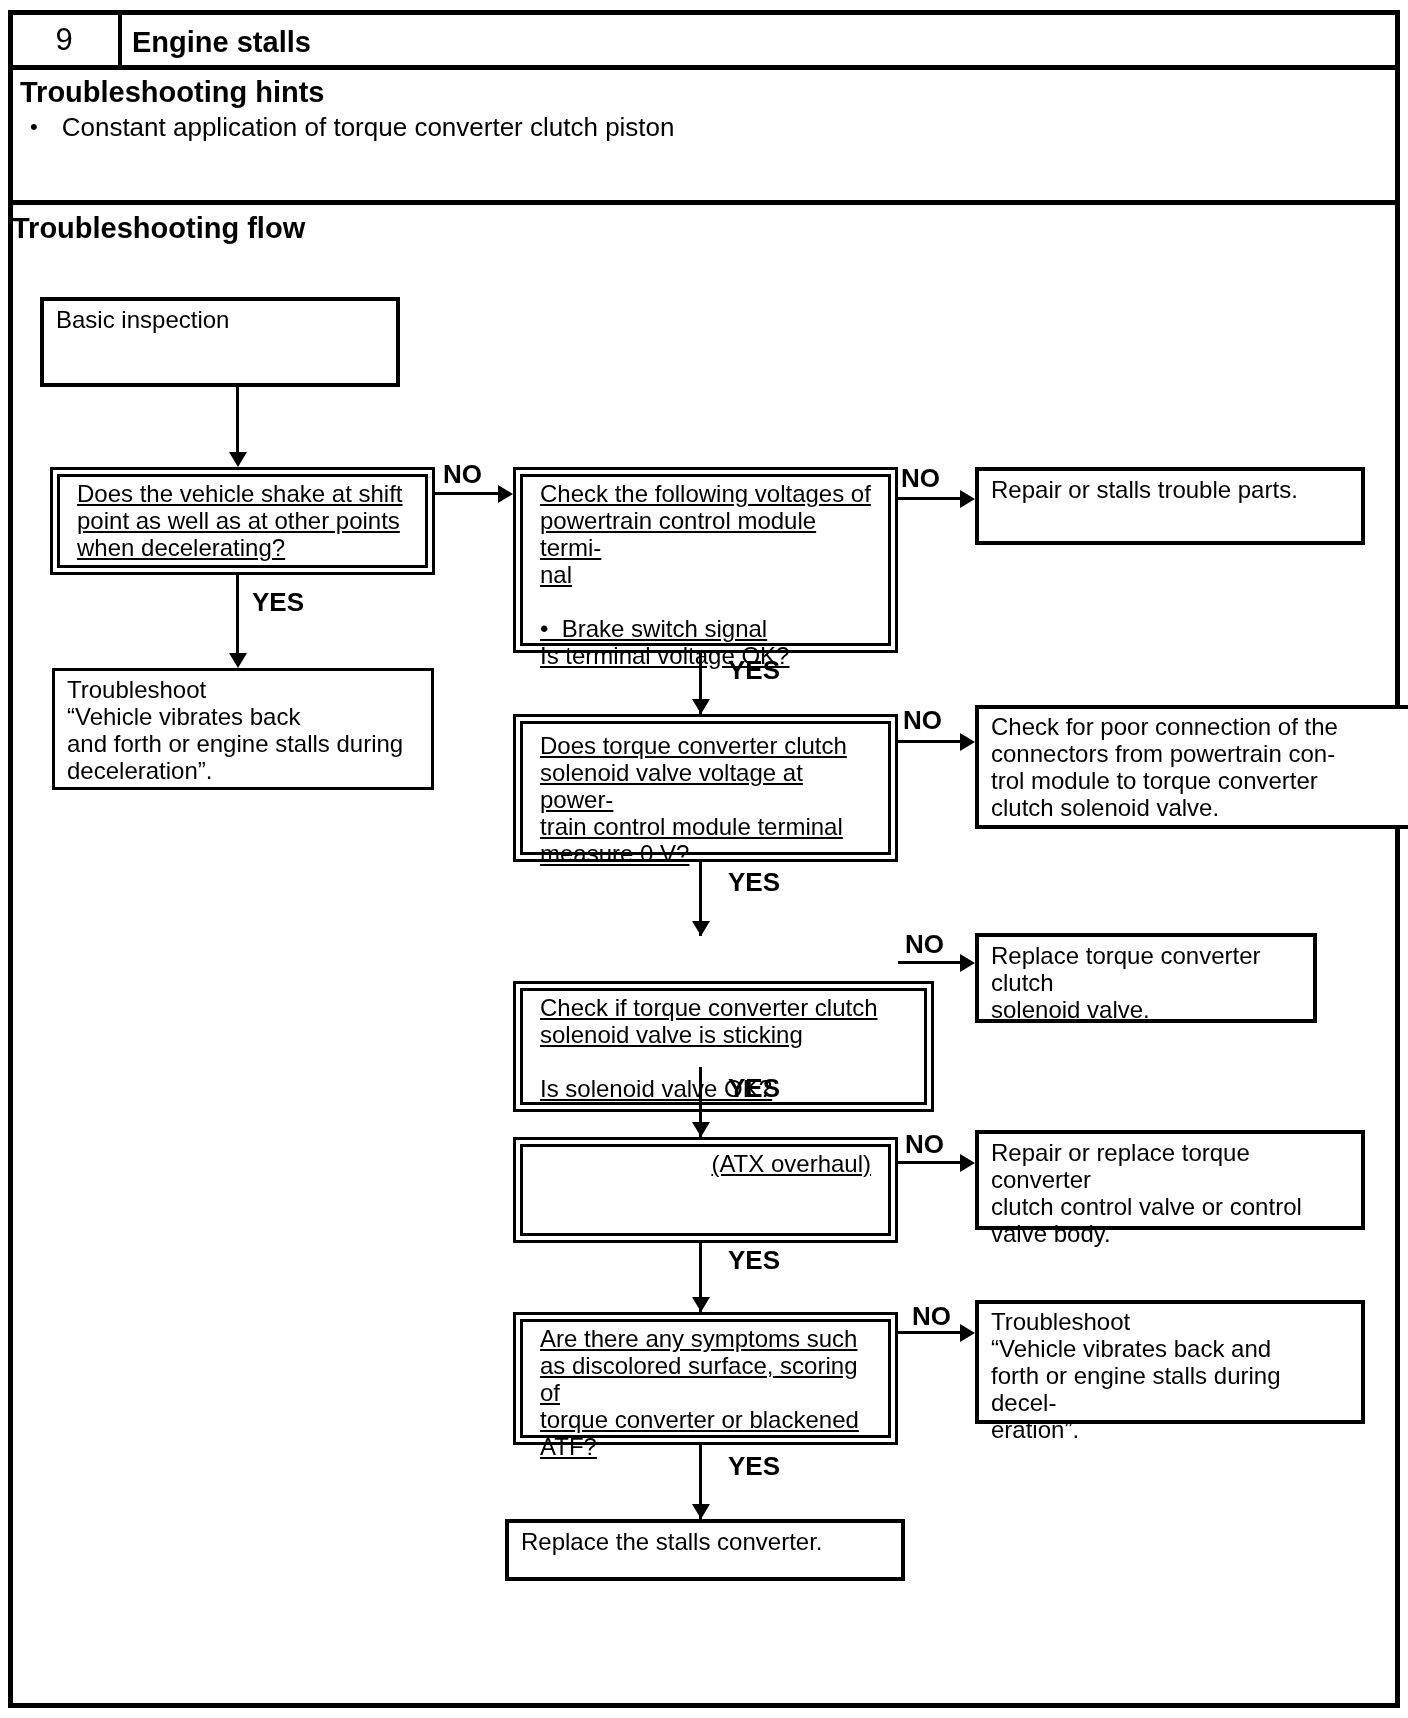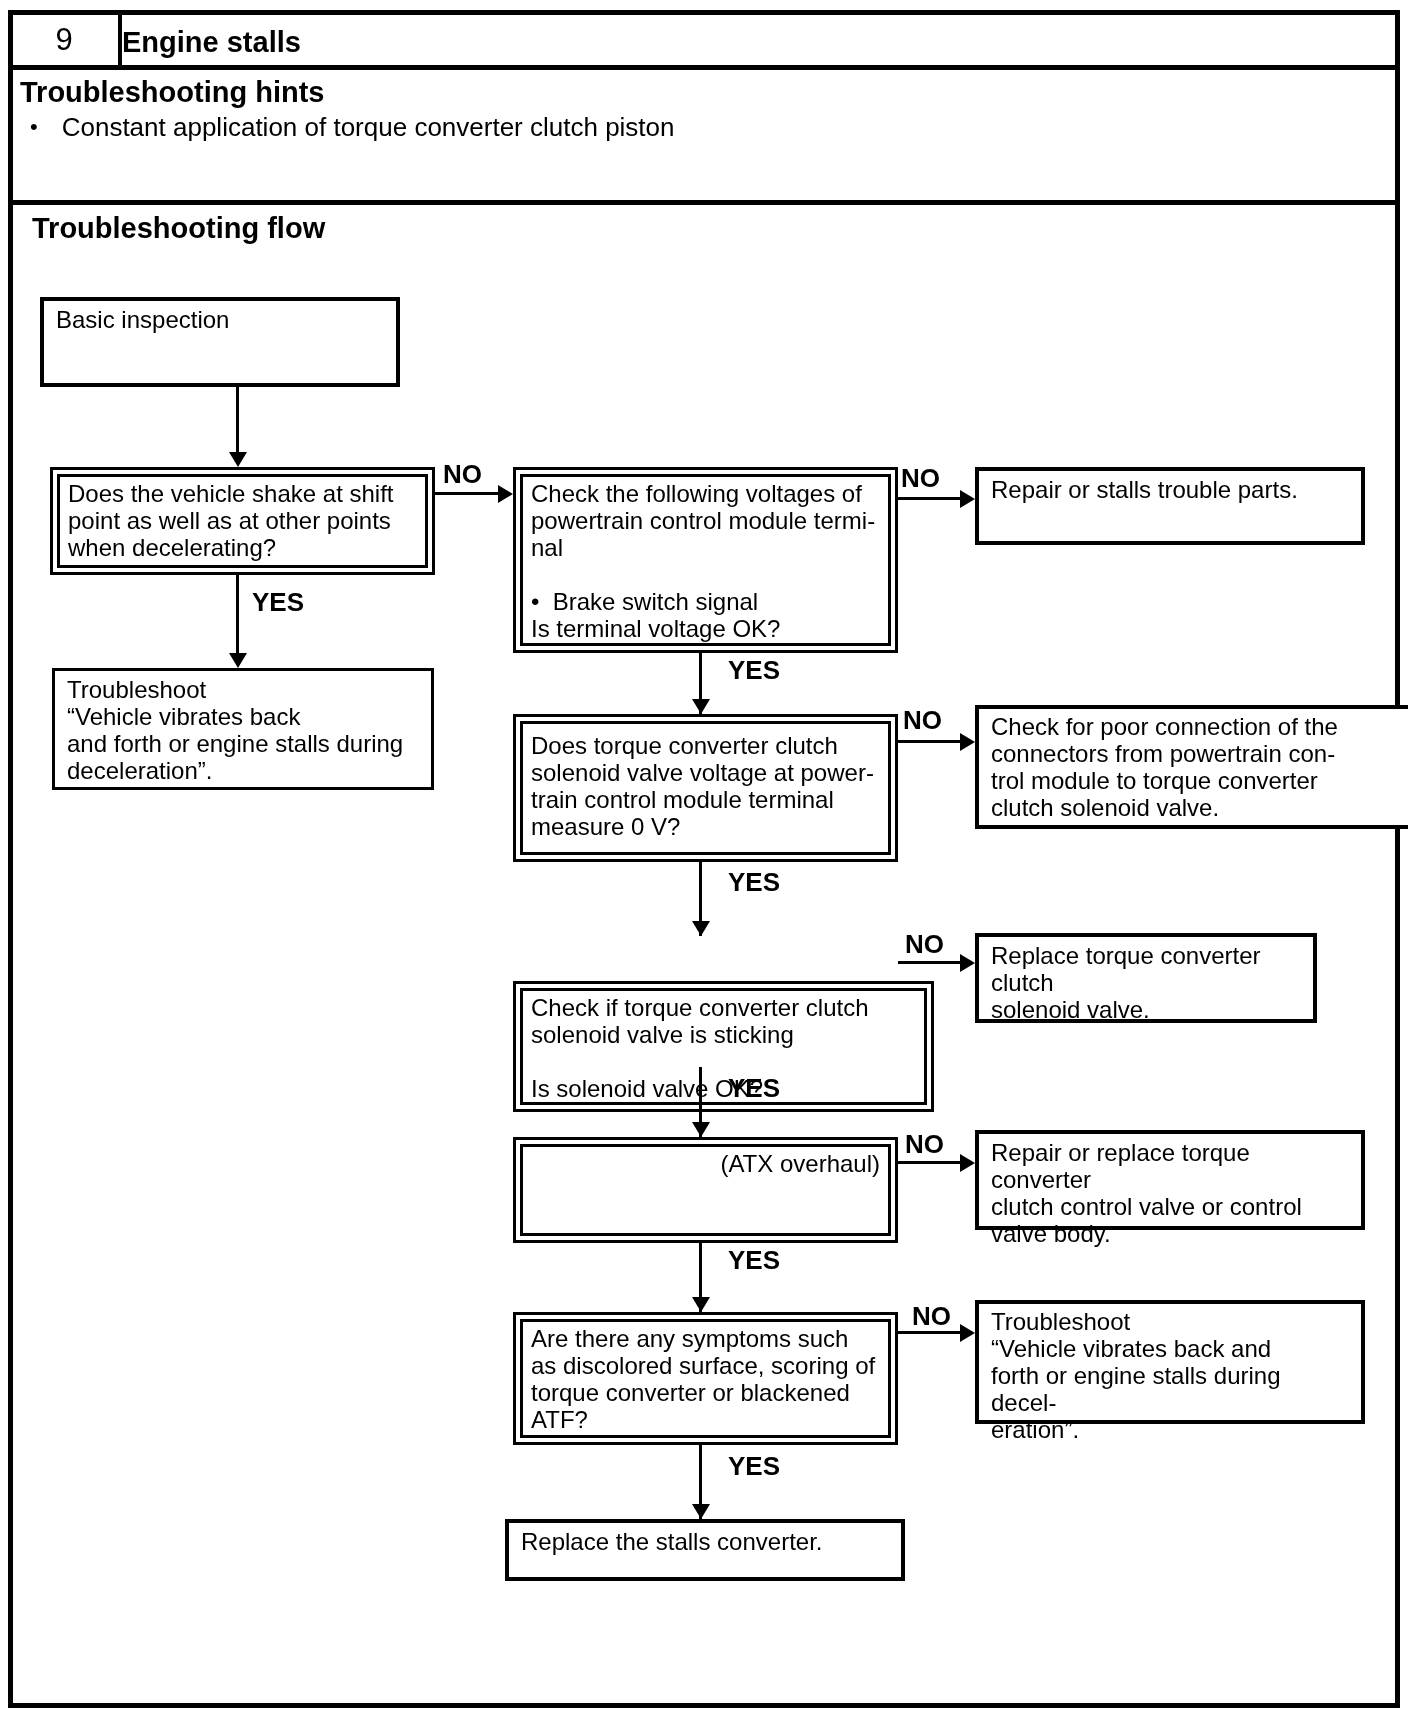--- a/index.html
+++ b/index.html
@@ -21,21 +21,21 @@
   .bullet-dot { font-size:22px; line-height:30px; }
 
   .boxtext { font-size:24px; line-height:27px; white-space:pre-line; }
 
   
   .sbox { border:4px solid #000; padding:5px 12px; background:#fff; }
   .sbox3 { border:3px solid #000; padding:5px 12px; background:#fff; }
 
   
   .qbox { border:3px solid #000; padding:4px; background:#fff; }
-  .qbox .inner { border:3px solid #000; height:100%; box-sizing:border-box; padding:3px 8px; }
+  .qbox .inner { border:3px solid #000; height:100%; box-sizing:border-box; padding:3px 17px;text-decoration:underline; }
 
   .lbl { font-weight:bold; font-size:26px; line-height:28px; white-space:nowrap; }
 
   .vline { position:absolute; width:3px; background:#000; }
   .hline { position:absolute; height:3px; background:#000; }
   .ah-down { position:absolute; width:0; height:0;
     border-left:9px solid transparent; border-right:9px solid transparent;
     border-top:15px solid #000; }
   .ah-right { position:absolute; width:0; height:0;
     border-top:9px solid transparent; border-bottom:9px solid transparent;
@@ -45,31 +45,31 @@
 </head>
 <body>
 
 <div class="page">
 
   <div class="abs frame"></div>
 
   <div class="abs vdiv" style="left:118px; top:12px; height:56px;"></div>
   <div class="abs hdiv" style="left:10px; top:65px; width:1388px;"></div>
   <div class="abs num" style="left:10px; top:12px; width:108px;">9</div>
-  <div class="abs h-bold" style="left:122px; top:26px;">Engine stalls</div>
+  <div class="abs h-bold" style="left:132px; top:26px;">Engine stalls</div>
 
   <div class="abs h-bold" style="left:20px; top:76px;">Troubleshooting hints</div>
   <div class="abs bullet-row" style="left:30px; top:112px;">
     <span class="bullet-dot">•</span>
     <span>Constant application of torque converter clutch piston</span>
   </div>
 
   <div class="abs hdiv" style="left:10px; top:200px; width:1388px;"></div>
 
-  <div class="abs h-bold" style="left:32px; top:212px;">Troubleshooting flow</div>
+  <div class="abs h-bold" style="left:12px; top:212px;">Troubleshooting flow</div>
 
   <div class="abs sbox" style="left:40px; top:297px; width:360px; height:90px;">
     <div class="boxtext">Basic inspection</div>
   </div>
 
   <div>
     <div class="vline" style="left:236px; top:387px; height:68px;"></div>
     <div class="ah-down" style="left:229px; top:452px;"></div>
   </div>
 

